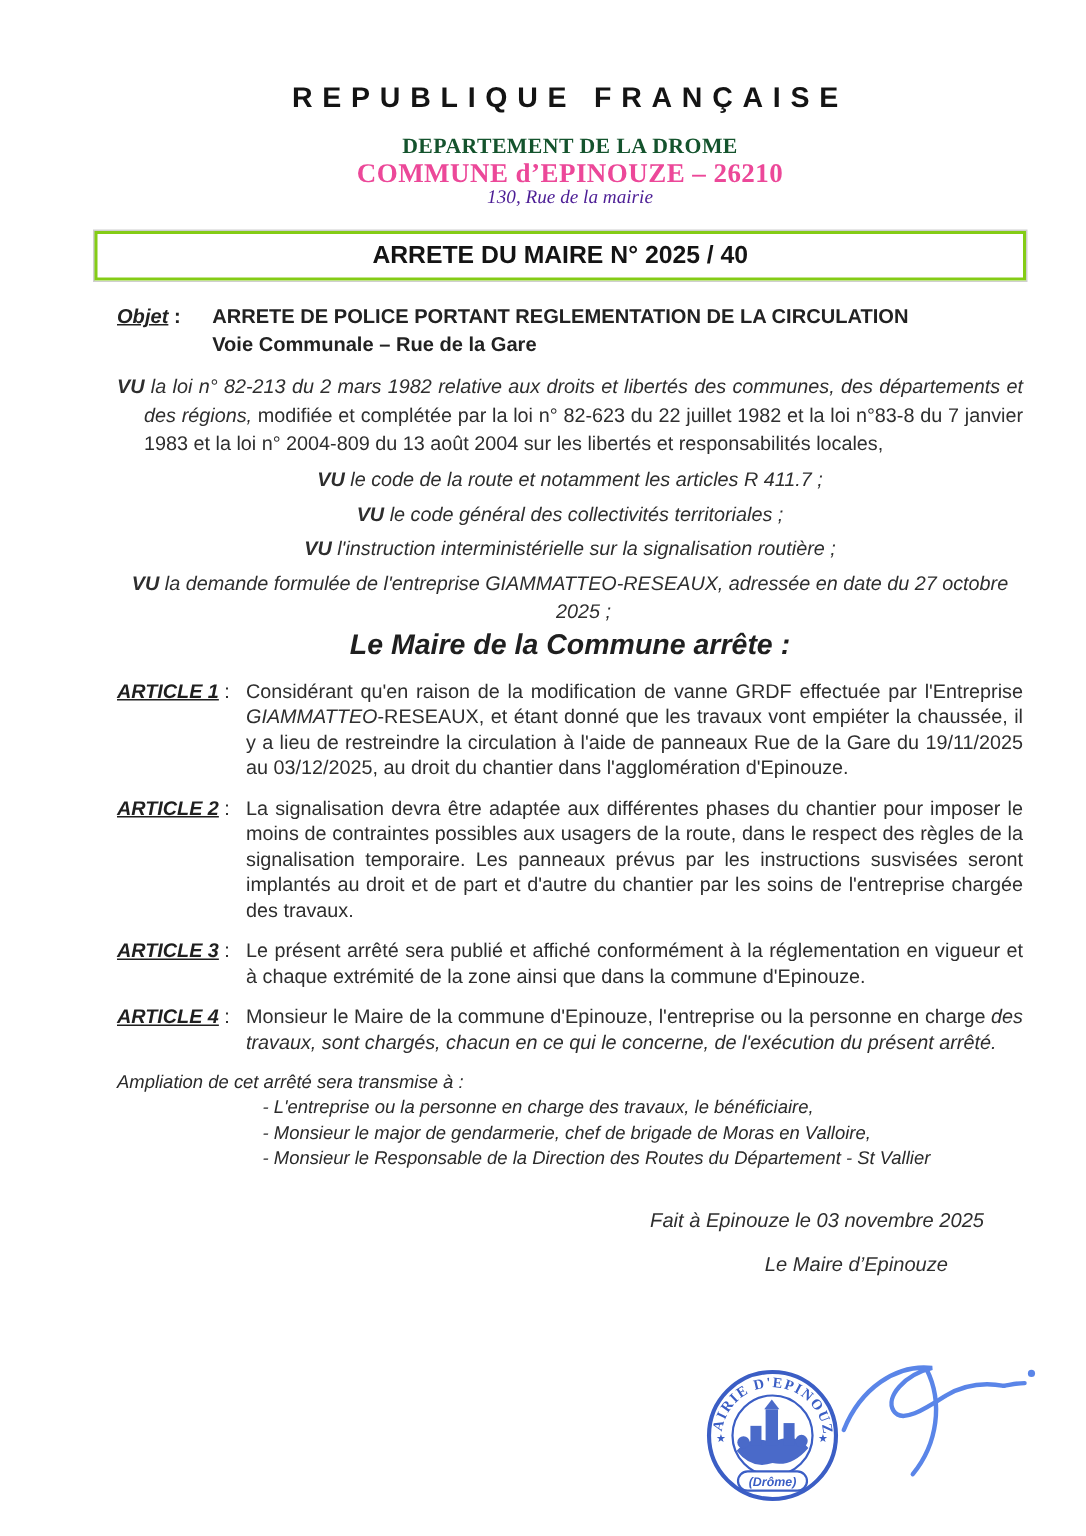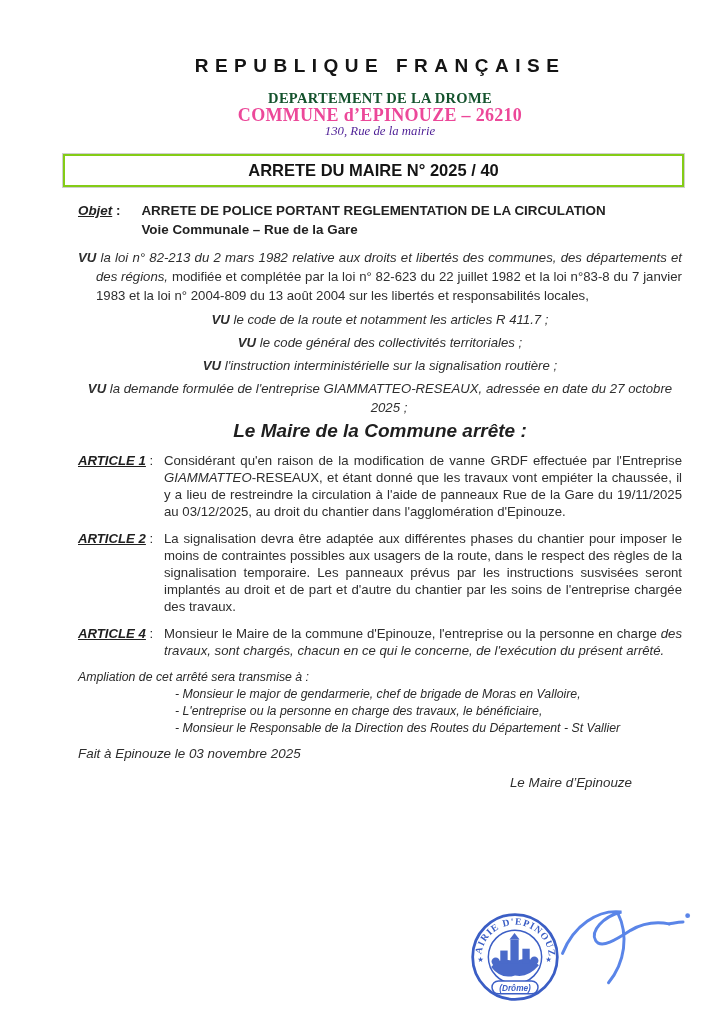--- a/index.html
+++ b/index.html
@@ -62,21 +62,21 @@
   .article{display:flex;margin-bottom:10px;line-height:17px;}
   .article-label-wrap{flex:none;width:86px;}
   .article-label{font-weight:bold;font-style:italic;text-decoration:underline;color:#1f1f1f;}
   .article-colon{color:#1f1f1f;}
   .article-body{flex:1;text-align:justify;}
   .seg-italic{font-style:italic;}
   
   .ampliation{font-style:italic;font-size:12.3px;line-height:17px;color:#2a2a2a;}
   .ampliation-items{list-style:none;margin:0;padding:0 0 0 97px;}
   
-  .closing-date{margin-top:8px;text-align:left;padding-right:26px;font-style:italic;font-size:13.4px;line-height:17px;}
+  .closing-date{margin-top:24px;text-align:right;padding-right:26px;font-style:italic;font-size:13.4px;line-height:17px;}
   .closing-signer{margin-top:12px;text-align:right;padding-right:50px;font-style:italic;font-size:13.4px;line-height:17.5px;}
   
   .seal{position:absolute;left:469px;top:910px;}
   .signature{position:absolute;left:556px;top:900px;}
 </style>
 </head>
 <body>
 
 <div class="page">
 
@@ -129,32 +129,36 @@
     <span class="article-label-wrap"><span class="article-label">ARTICLE 1</span> <span class="article-colon">:</span></span>
     <span class="article-body"><span>Considérant qu'en raison de la modification de vanne GRDF effectuée par l'Entreprise</span>
       <span class="seg-italic">GIAMMATTEO</span><span>-RESEAUX, et étant donné que les travaux vont empiéter la chaussée, il y a lieu de restreindre la circulation à l'aide de panneaux Rue de la Gare du 19/11/2025 au 03/12/2025, au droit du chantier dans l'agglomération d'Epinouze.</span></span>
   </div>
 
   <div class="article">
     <span class="article-label-wrap"><span class="article-label">ARTICLE 2</span> <span class="article-colon">:</span></span>
     <span class="article-body"><span>La signalisation devra être adaptée aux différentes phases du chantier pour imposer le moins de contraintes possibles aux usagers de la route, dans le respect des règles de la signalisation temporaire. Les panneaux prévus par les instructions susvisées seront implantés au droit et de part et d'autre du chantier par les soins de l'entreprise chargée des travaux.</span></span>
   </div>
 
+  <div class="article">
+    <span class="article-label-wrap"><span class="article-label">ARTICLE 3</span> <span class="article-colon">:</span></span>
+    <span class="article-body"><span>Le présent arrêté sera publié et affiché conformément à la réglementation en vigueur et à chaque extrémité de la zone ainsi que dans la commune d'Epinouze.</span></span>
+  </div>
 
   <div class="article">
     <span class="article-label-wrap"><span class="article-label">ARTICLE 4</span> <span class="article-colon">:</span></span>
     <span class="article-body"><span>Monsieur le Maire de la commune d'Epinouze, l'entreprise ou la personne en charge</span>
       <span class="seg-italic">des travaux, sont chargés, chacun en ce qui le concerne, de l'exécution du présent arrêté.</span></span>
   </div>
 
   <div class="ampliation">
     <div>Ampliation de cet arrêté sera transmise à :</div>
     <ul class="ampliation-items">
+      <li>- L'entreprise ou la personne en charge des travaux, le bénéficiaire,</li>
       <li>- Monsieur le major de gendarmerie, chef de brigade de Moras en Valloire,</li>
-      <li>- L'entreprise ou la personne en charge des travaux, le bénéficiaire,</li>
       <li>- Monsieur le Responsable de la Direction des Routes du Département - St Vallier</li>
     </ul>
   </div>
 
   <div class="closing-date">Fait à Epinouze le 03 novembre 2025</div>
   <div class="closing-signer">
     <div>Le Maire d’Epinouze</div>
   </div>
 
   <div class="seal">

